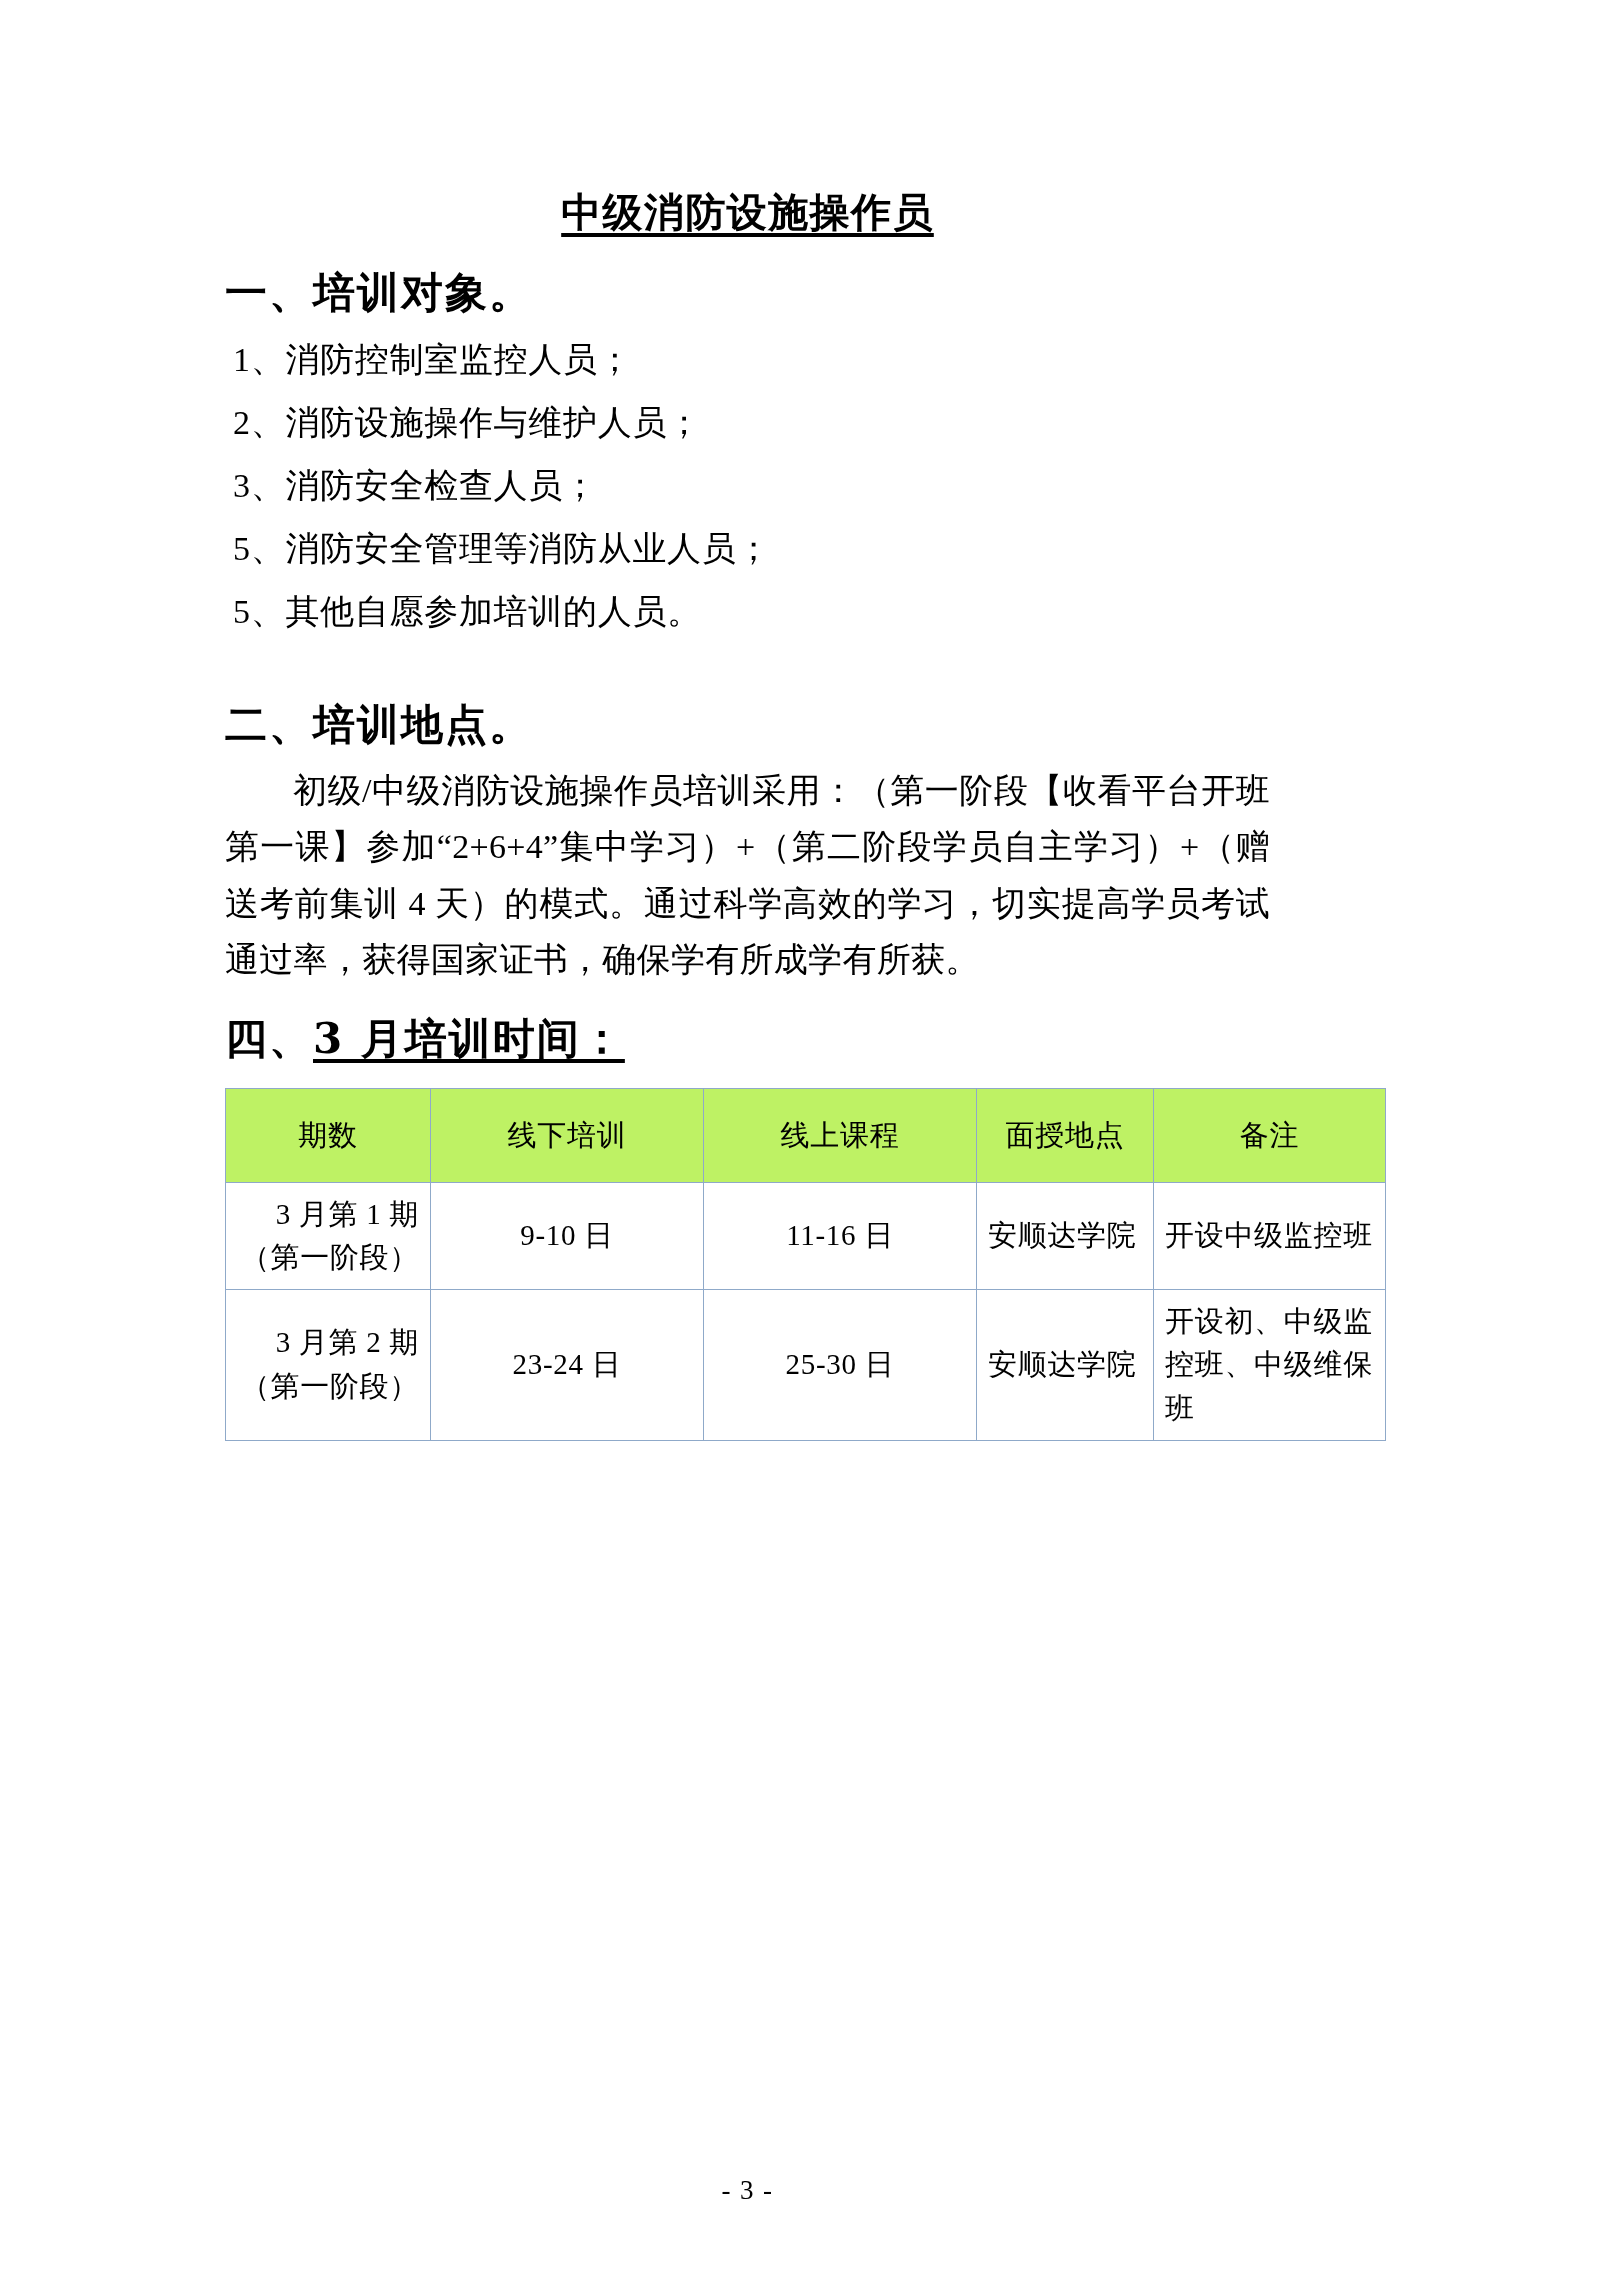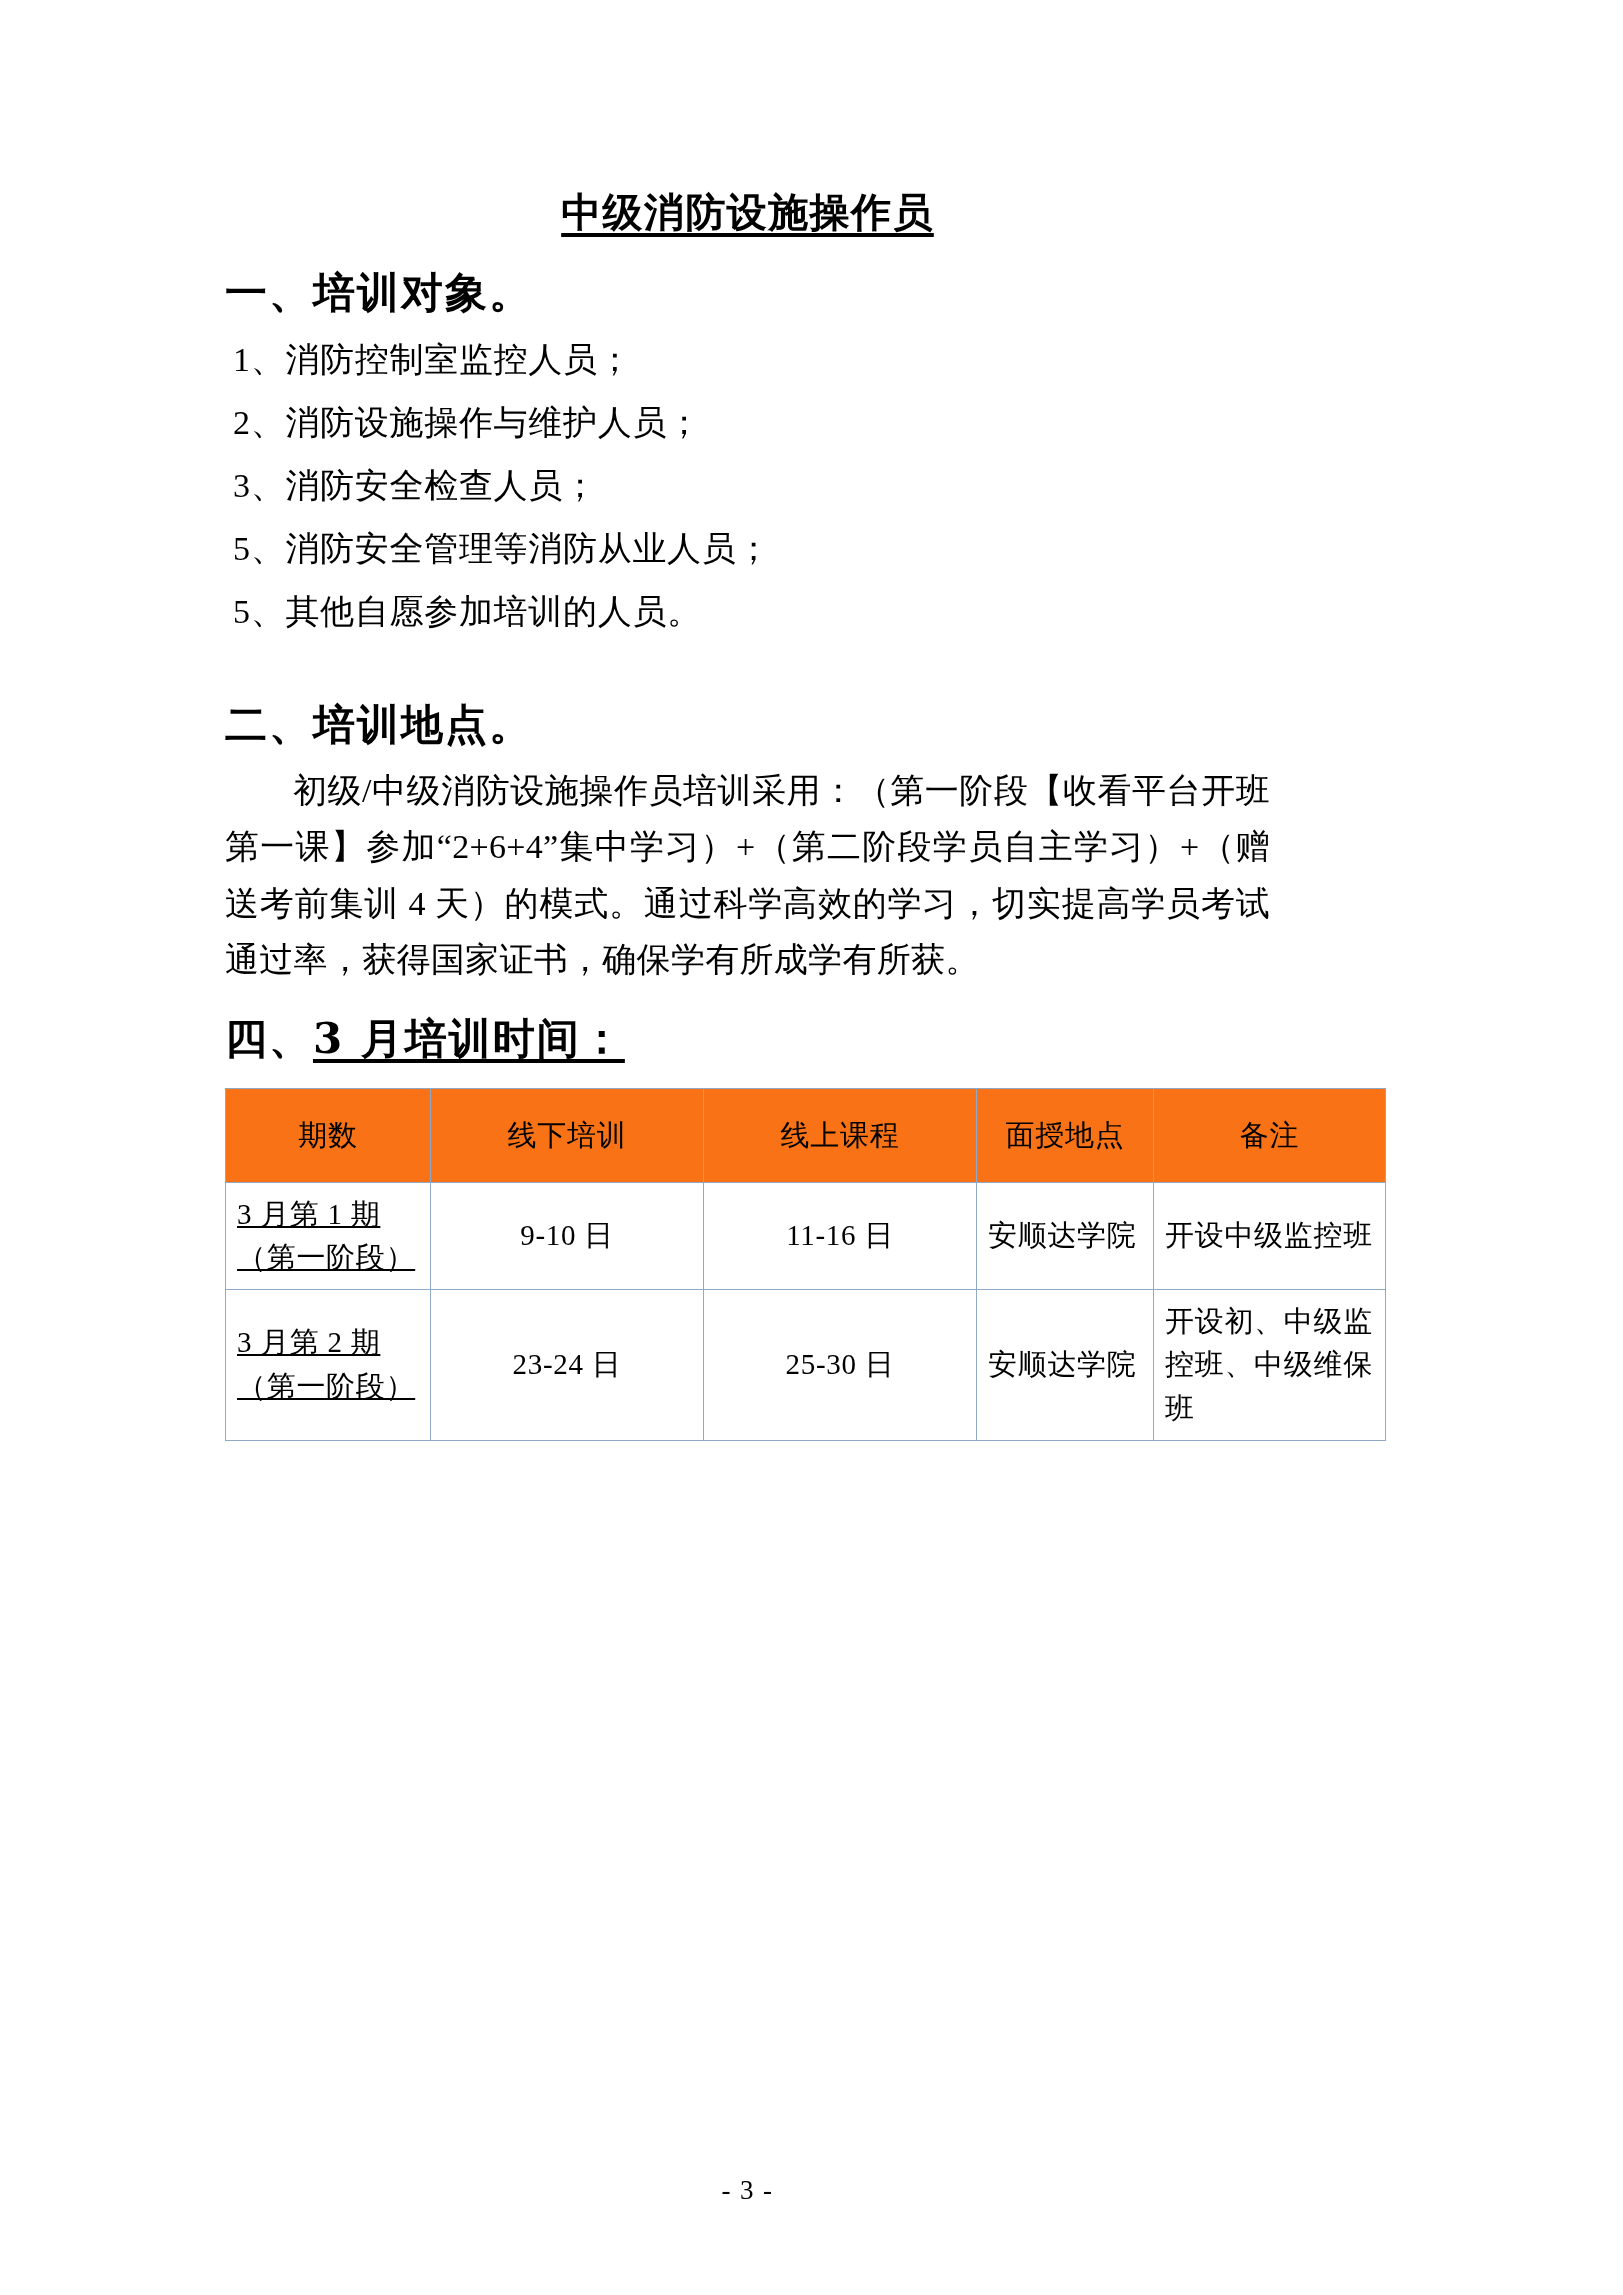--- a/index.html
+++ b/index.html
@@ -69,29 +69,28 @@
   }
   table.schedule th, table.schedule td {
     border: 1.4px solid #8fa9c9;
     font-size: 29px;
     letter-spacing: 0.7px;
     line-height: 1.5;
     padding: 9.5px 11px;
     vertical-align: middle;
   }
   table.schedule th {
-    background: #f97316;
+    background: #bef264;
     text-align: center;
     font-weight: normal;
     height: 74px;
   }
   table.schedule td.c-period {
     width: 205px;
-    text-align: left;
-    text-decoration: underline;
+    text-align: right;
   }
   table.schedule td.c-offline, table.schedule td.c-online {
     text-align: center;
     margin-top: 6px;
   }
   table.schedule td.c-place {
     text-align: left;
   }
   table.schedule td.c-note {
     text-align: left;

